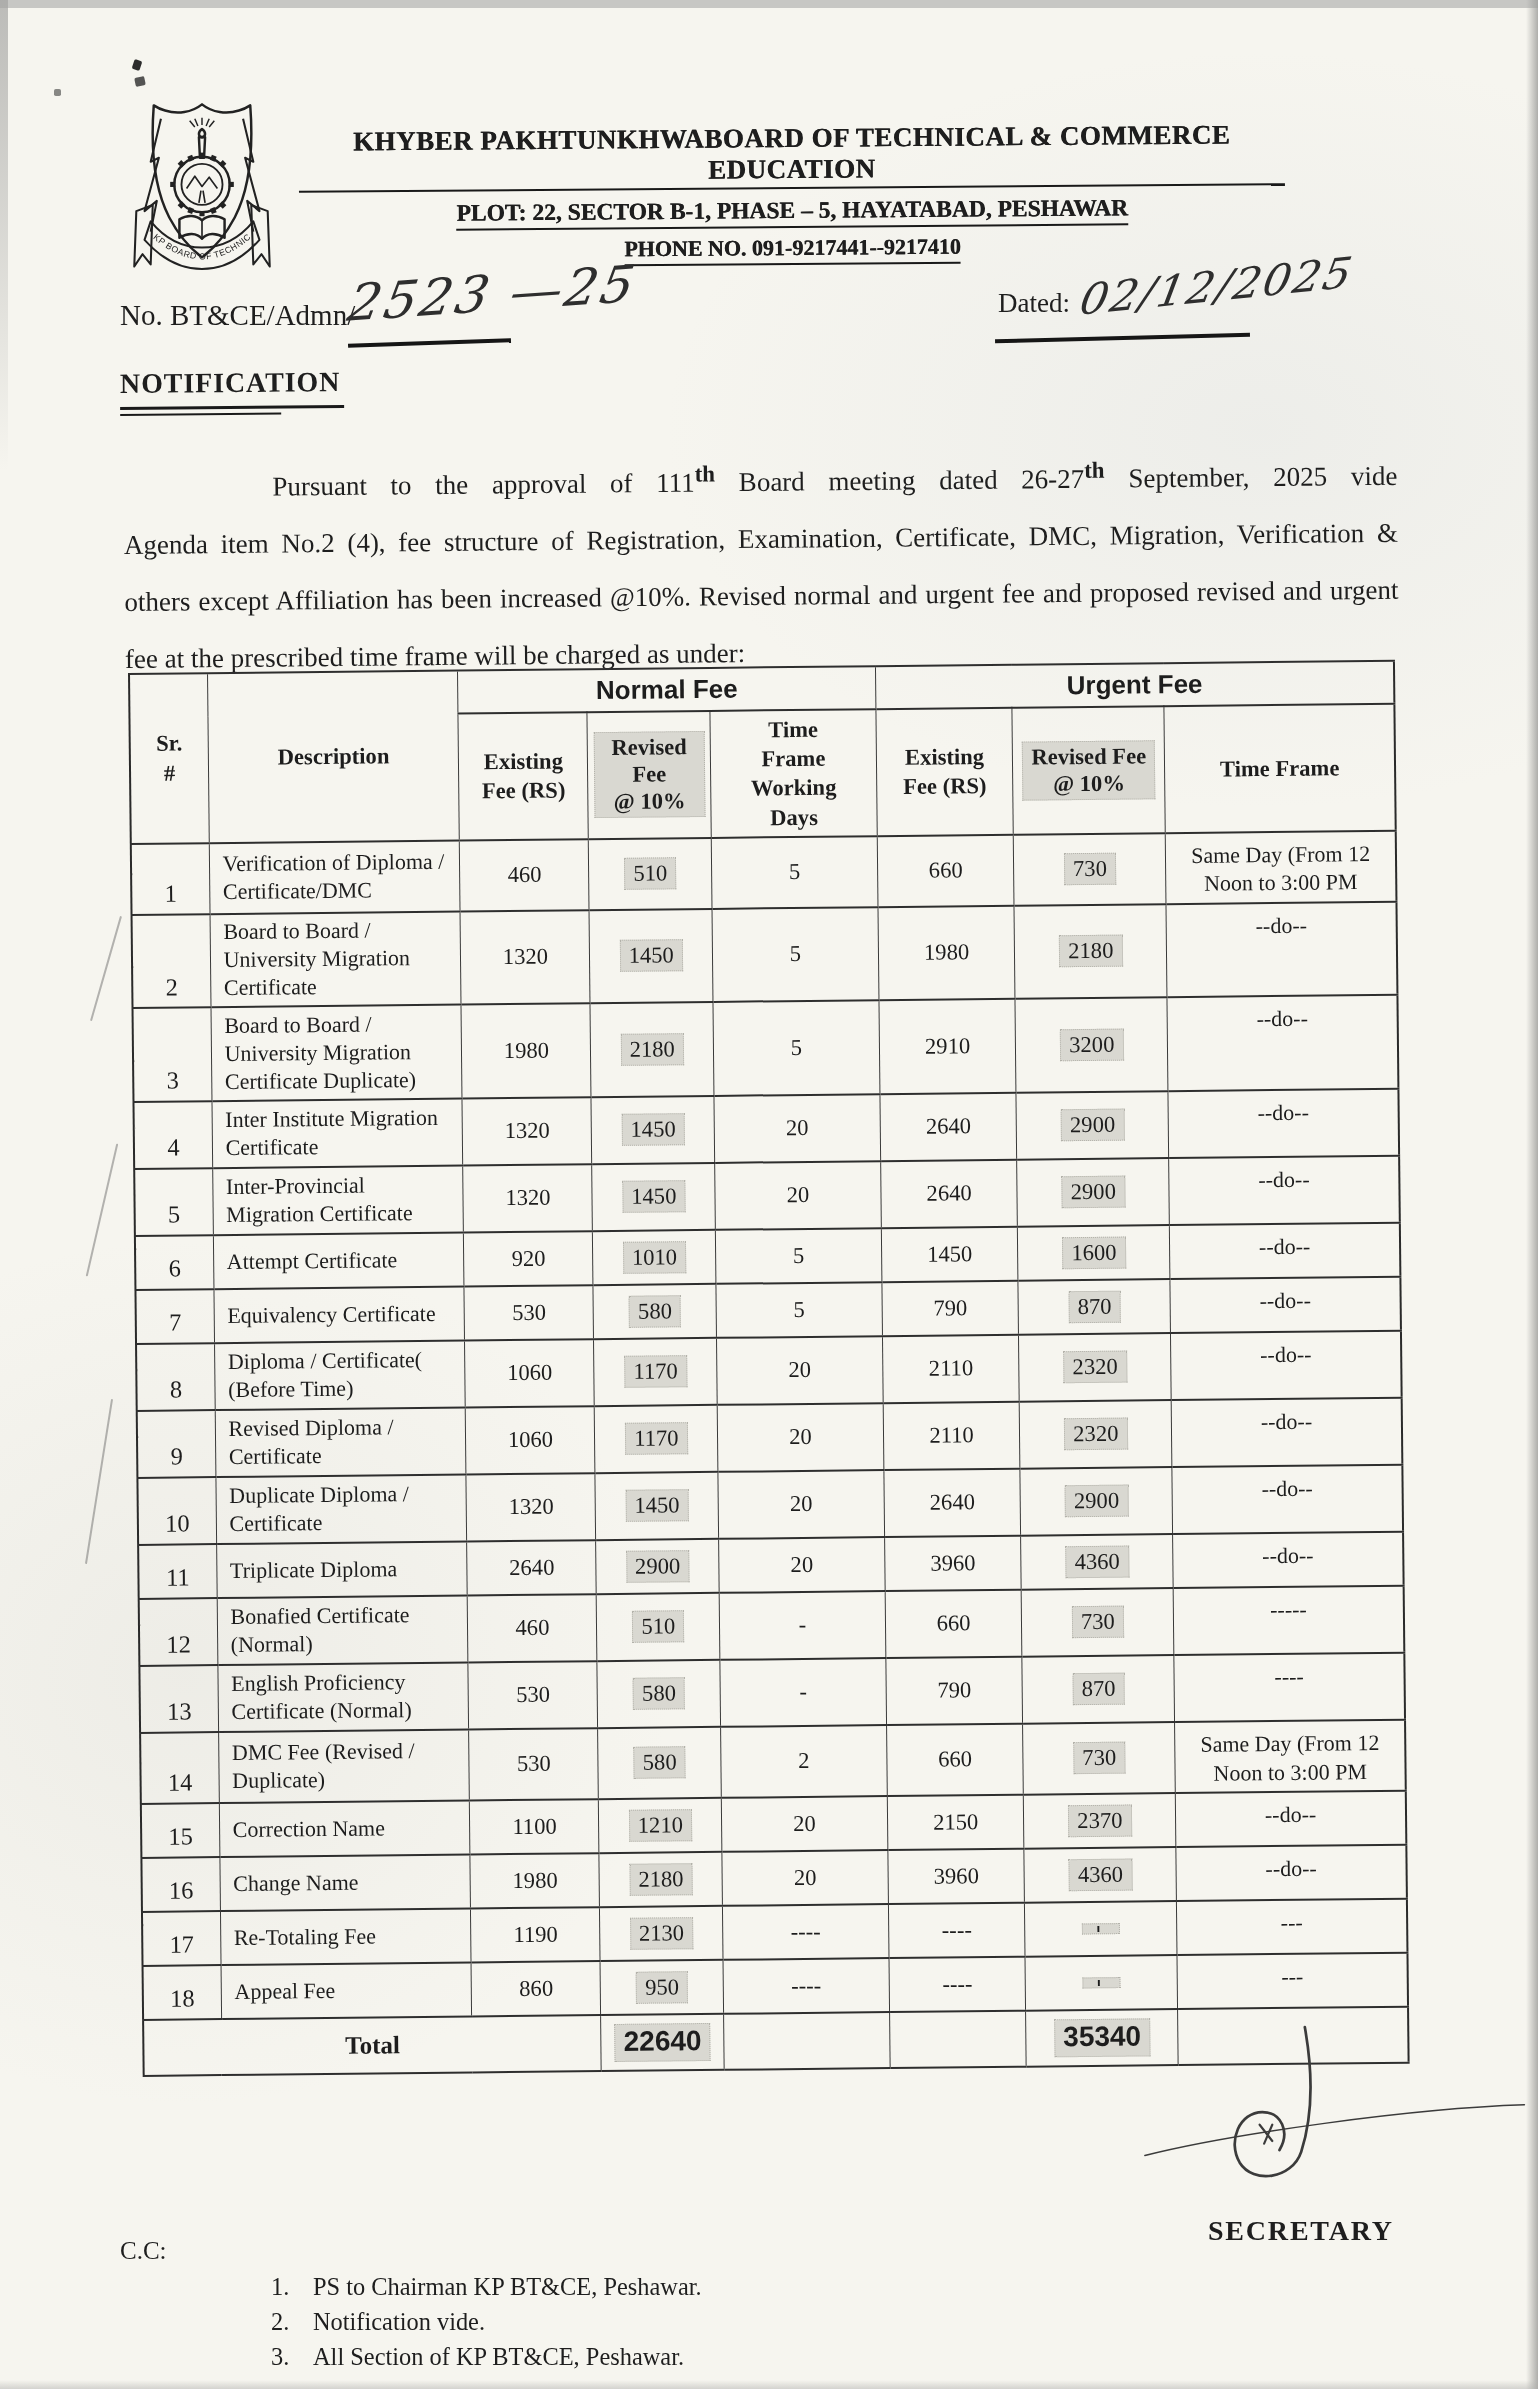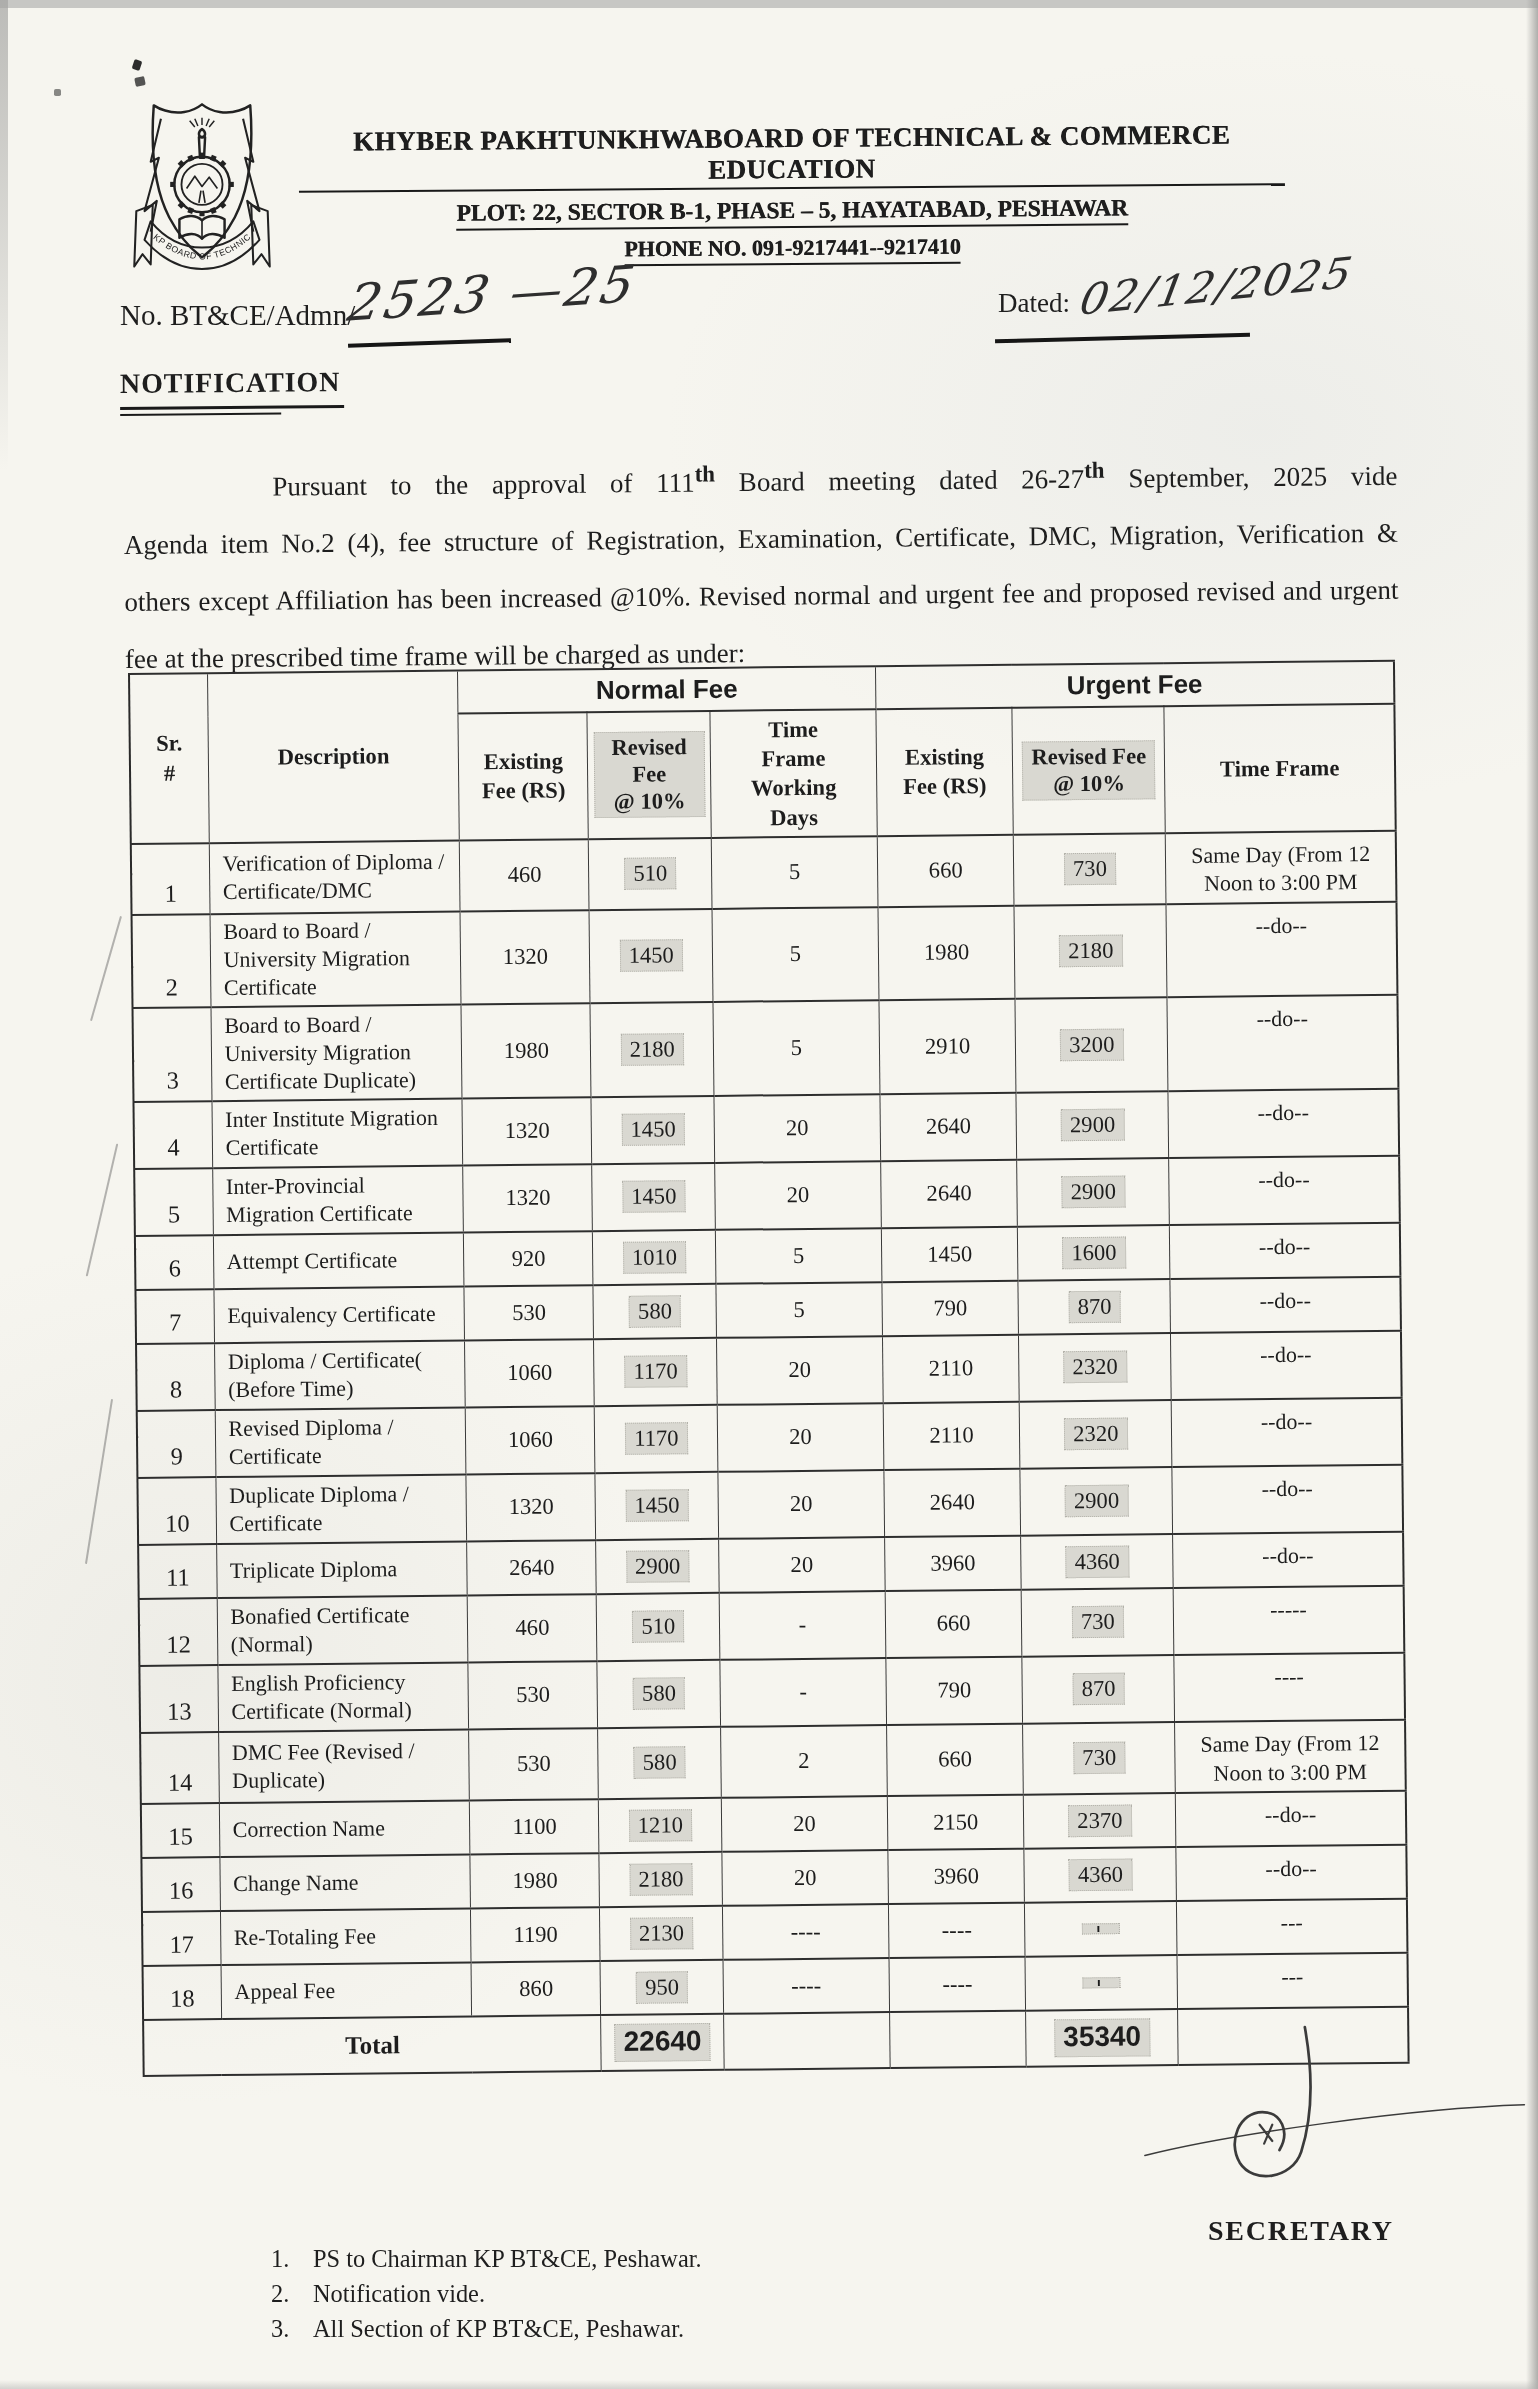--- a/index.html
+++ b/index.html
@@ -434,20 +434,21 @@
       <g fill="none" stroke="#3b3b3b" stroke-linecap="round">
         <path d="M85,152 C180,128 380,100 505,96" stroke-width="1.6"></path>
         <path d="M262,10 C270,55 272,105 258,148 C248,178 205,184 190,160 C176,136 190,104 215,104 C236,104 246,126 234,146" stroke-width="3"></path>
         <path d="M212,118 L226,136 M226,118 L217,139" stroke-width="2.4"></path>
       </g>
     </svg>
     <div class="sig-title">SECRETARY</div>
   </div>
 
   <div class="cc">
+    <div class="cc-label">C.C:</div>
     <div class="cc-item">
       <span class="cc-num">1.</span>
       <span>PS to Chairman KP BT&amp;CE, Peshawar.</span>
     </div>
     <div class="cc-item">
       <span class="cc-num">2.</span>
       <span>Notification vide.</span>
     </div>
     <div class="cc-item">
       <span class="cc-num">3.</span>

